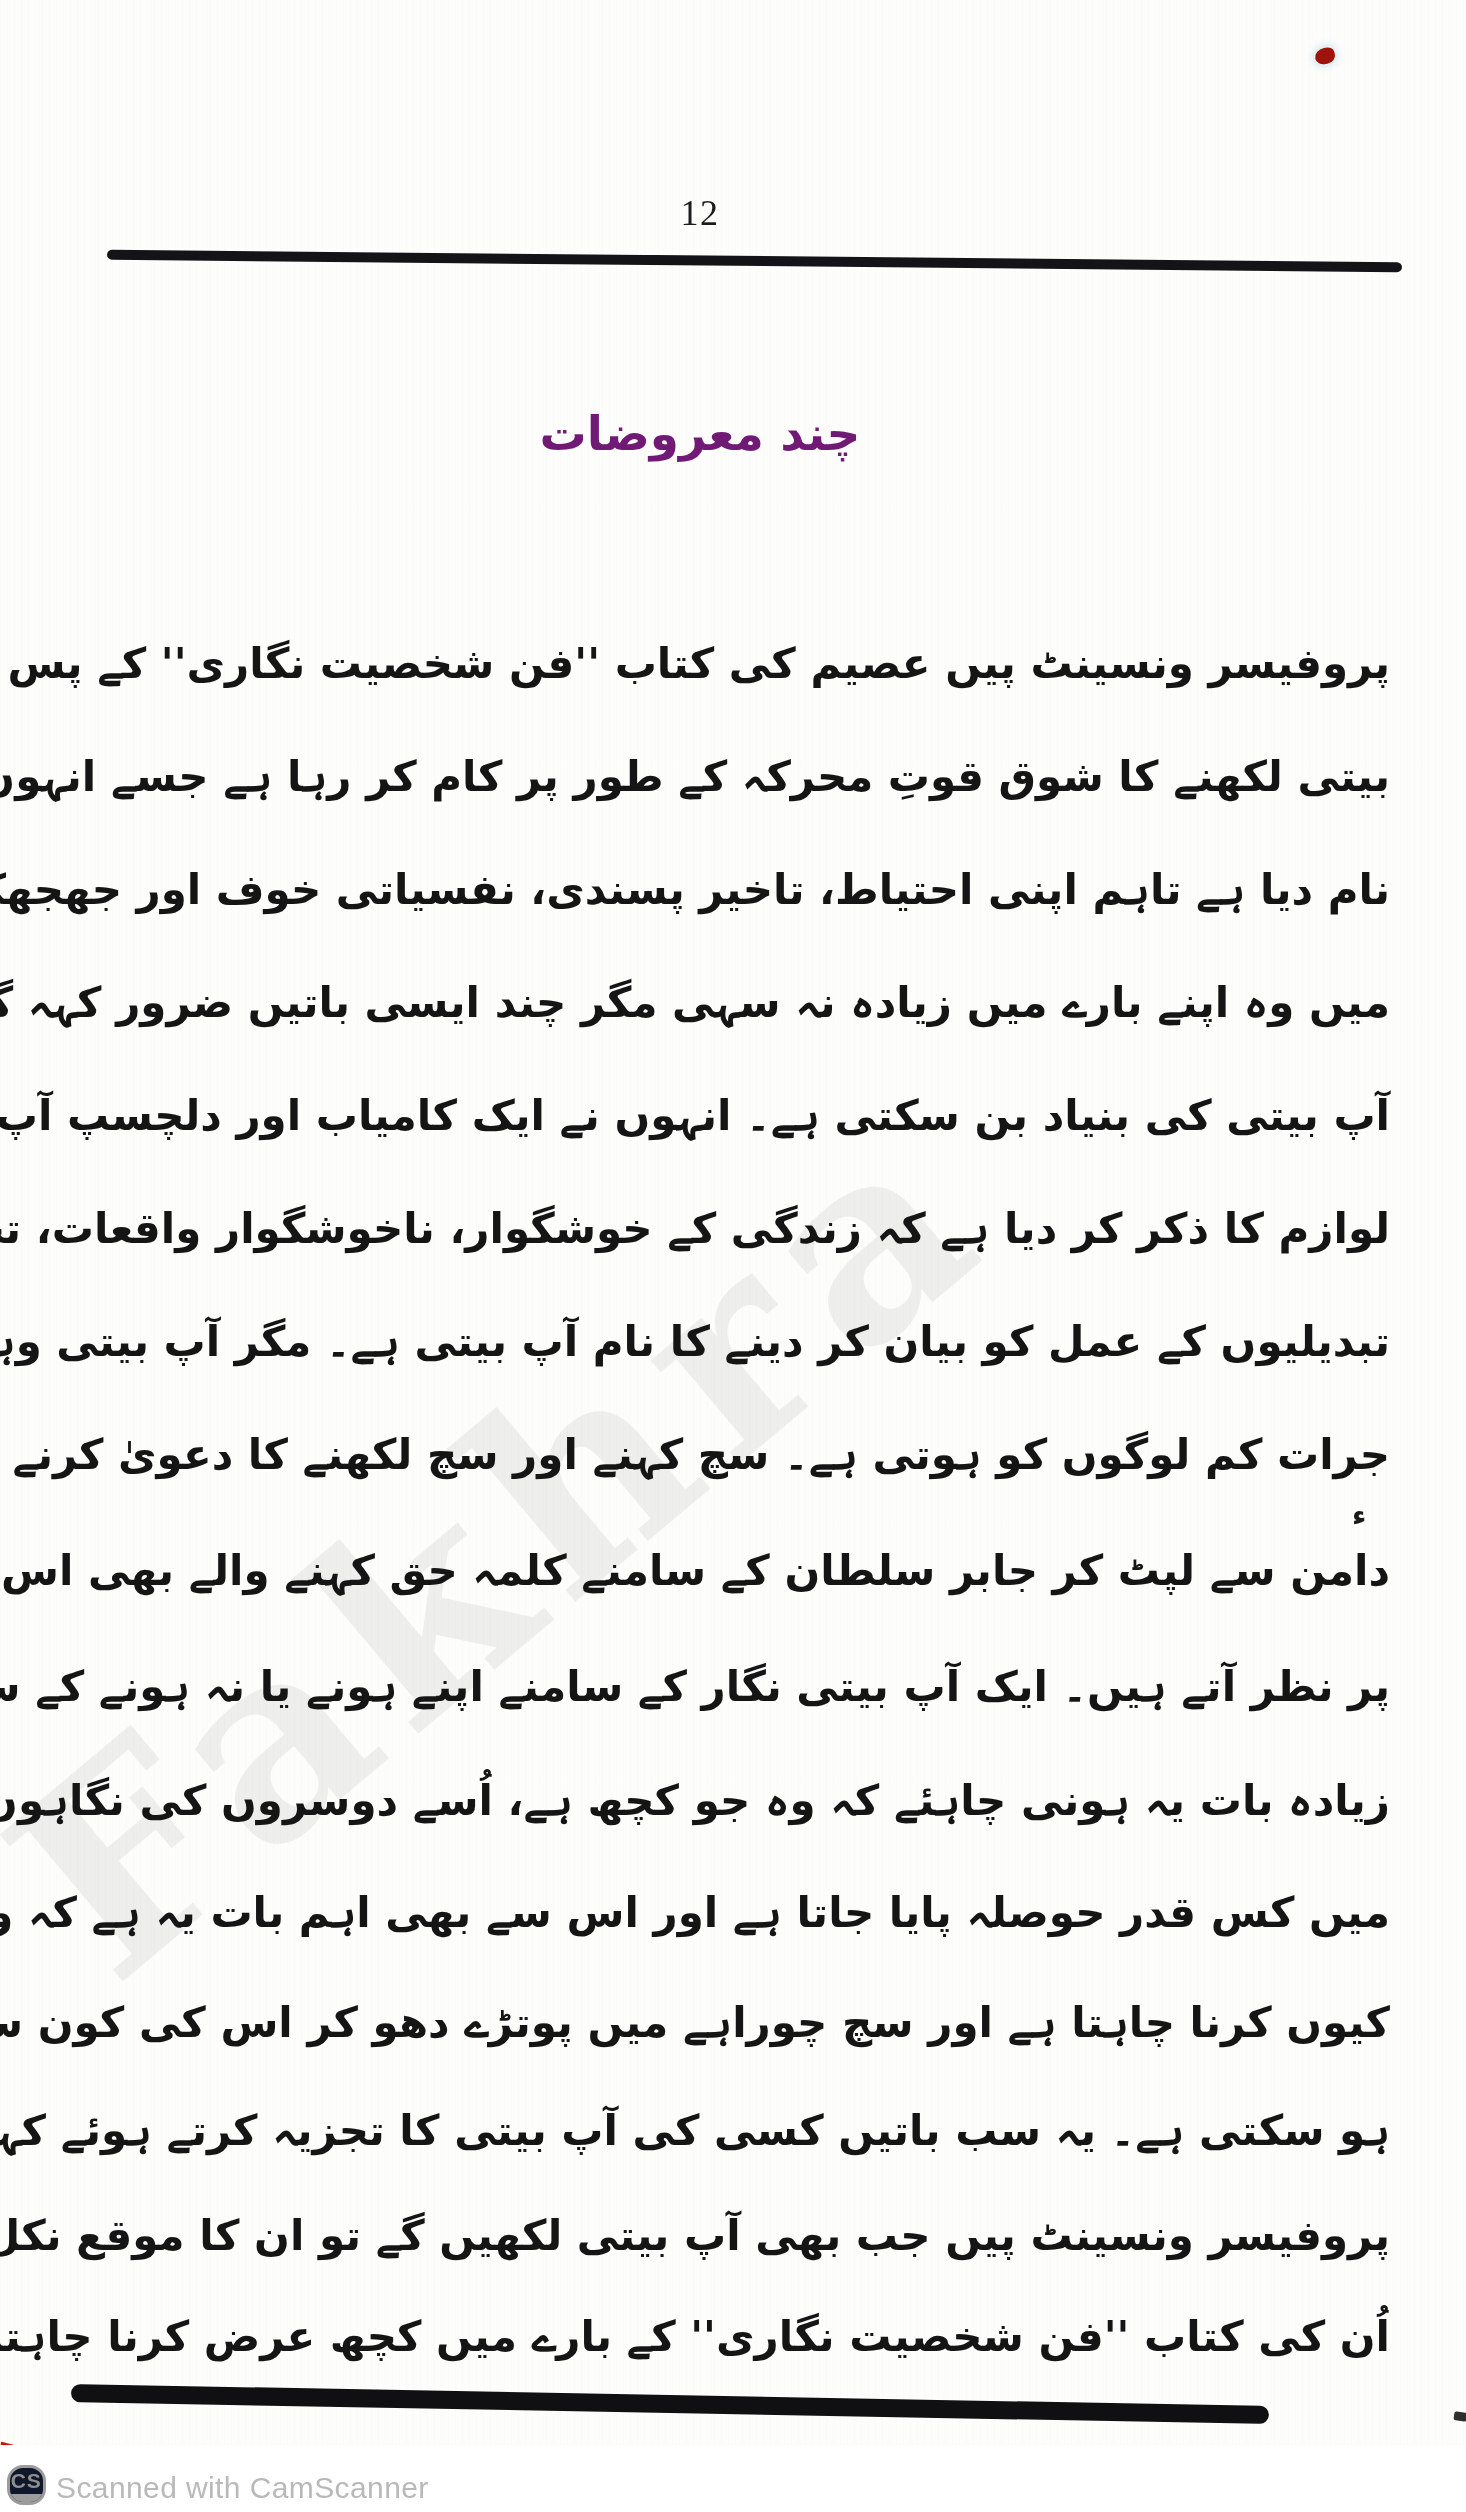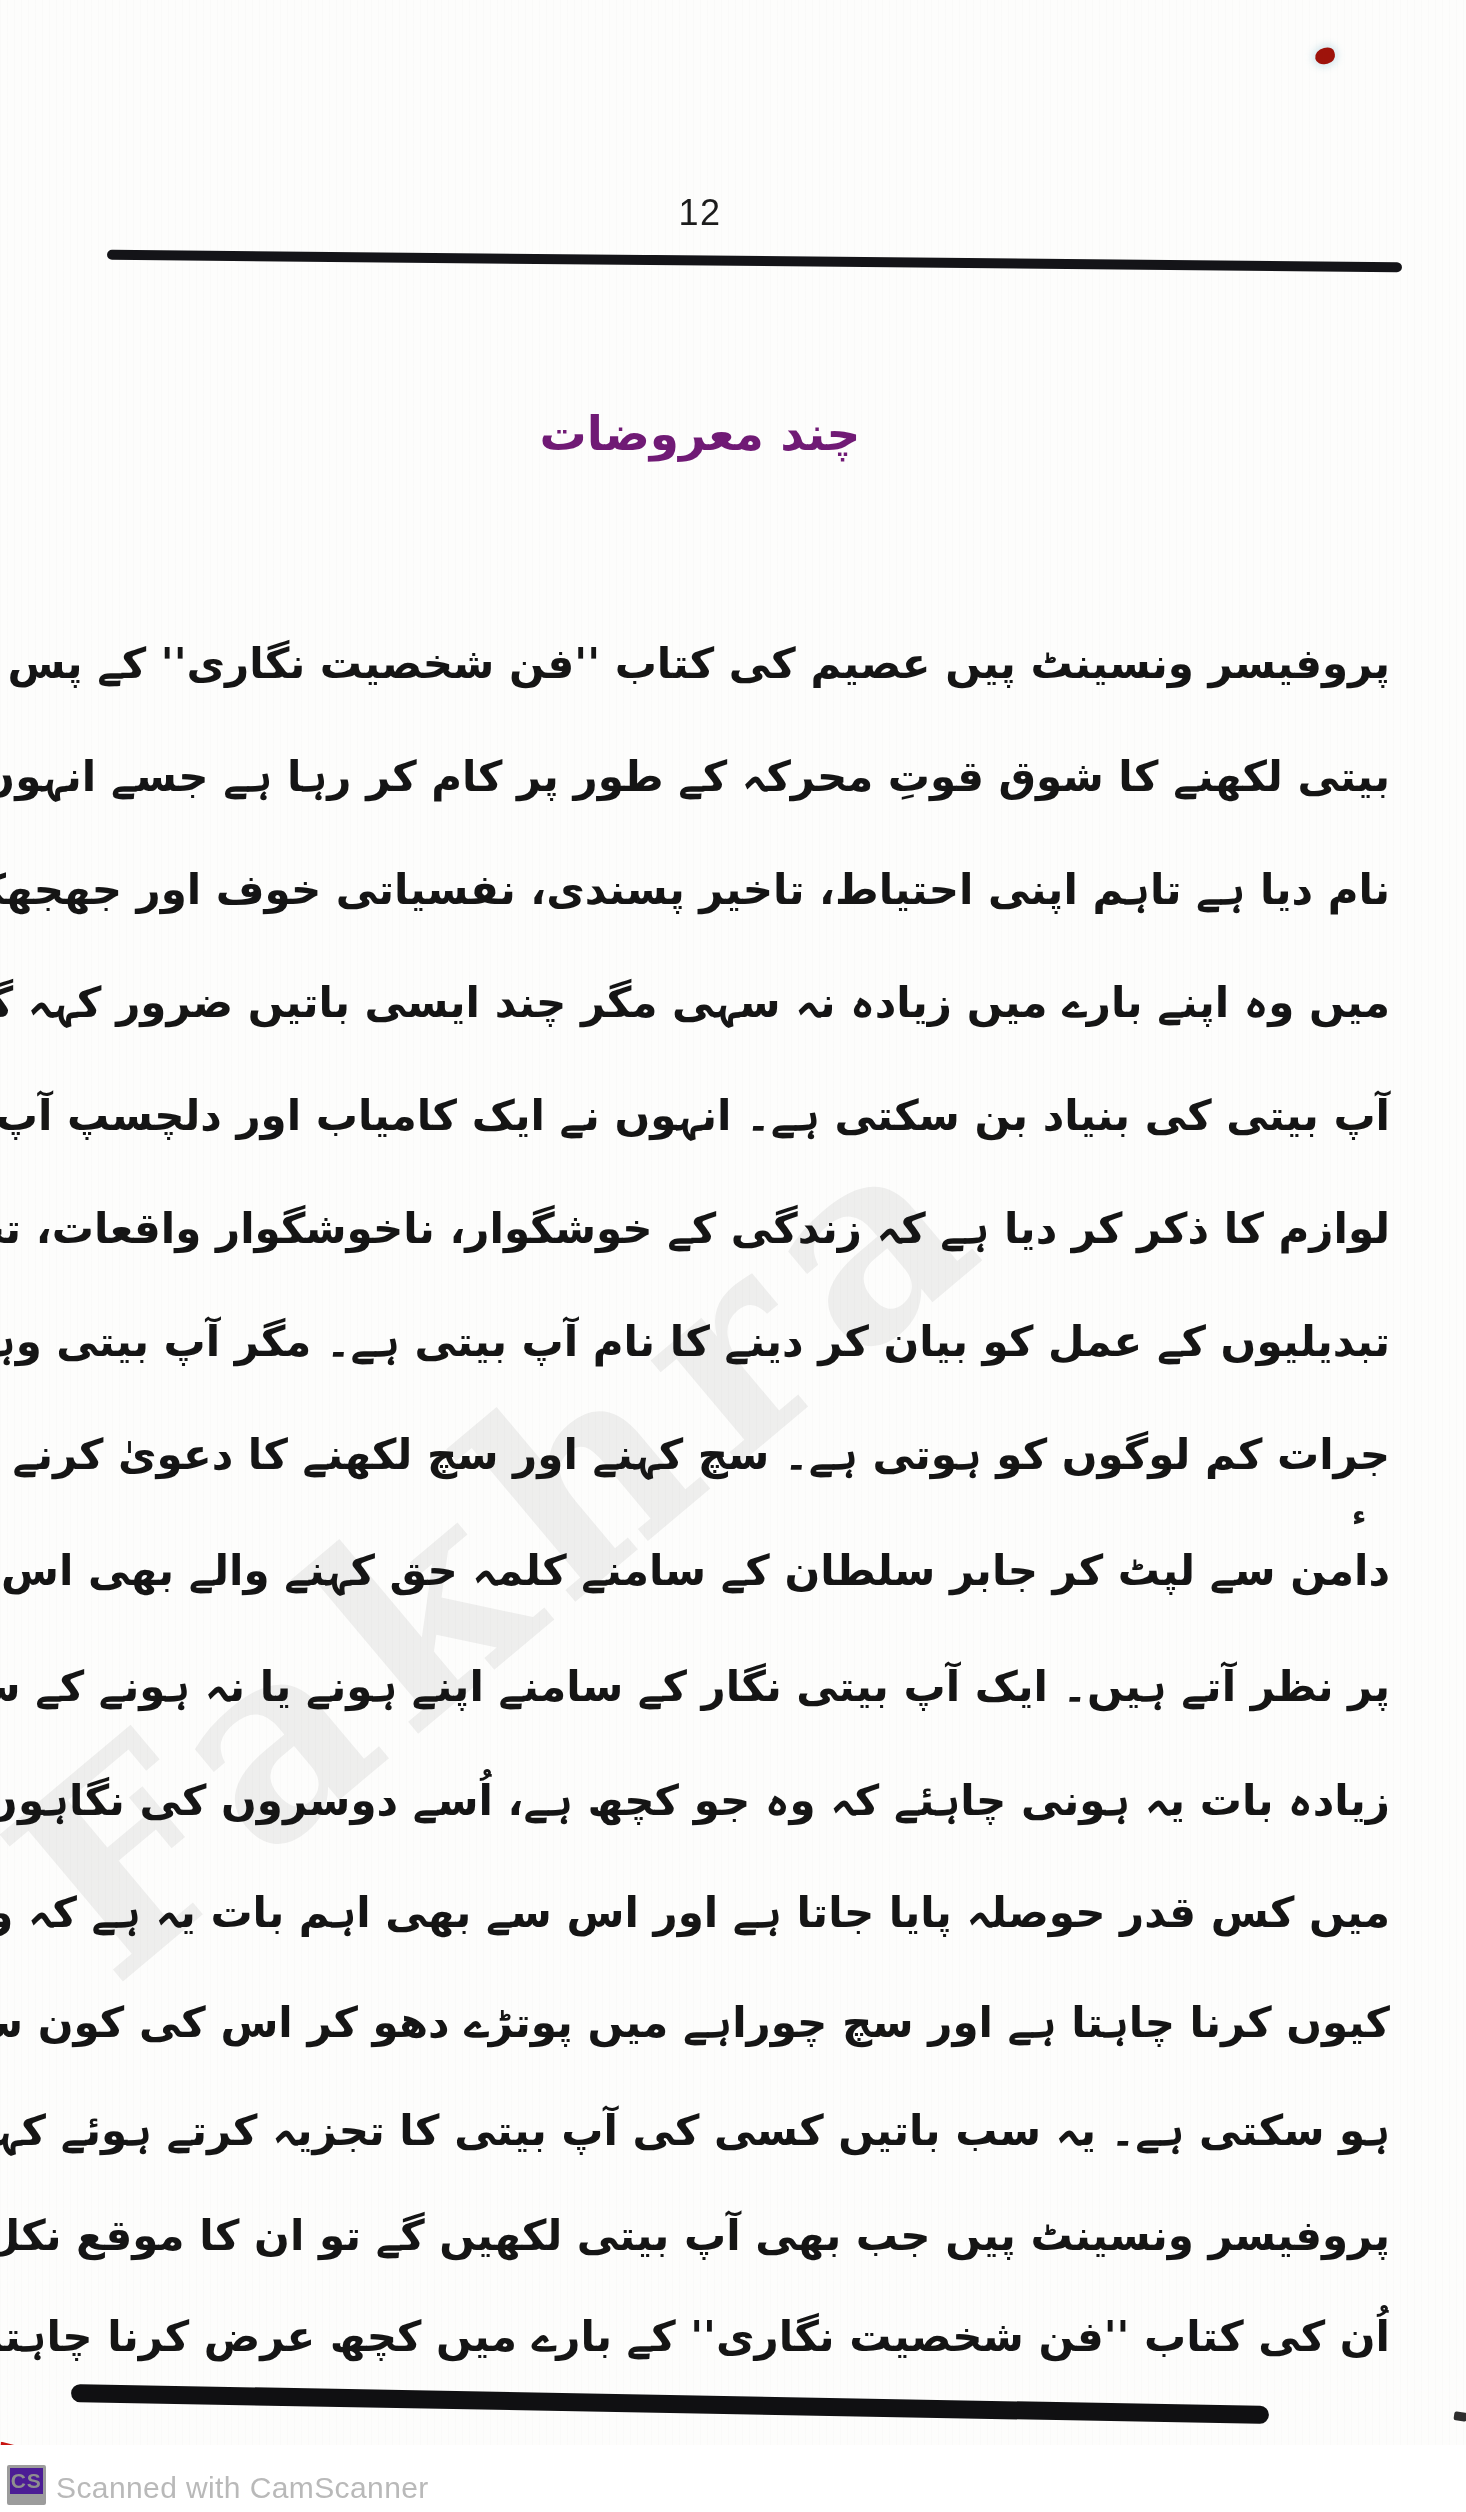--- a/index.html
+++ b/index.html
@@ -11,21 +11,21 @@
   
   .scan-area{
     position:absolute;left:0;top:0;width:1467px;height:2445px;
     background:
       repeating-linear-gradient(90deg, rgba(0,0,0,0.013) 0 1.5px, rgba(0,0,0,0) 1.5px 7px),
       #fdfdfc;
   }
   .page-number{
     position:absolute;left:0;top:192px;width:1400px;
     text-align:center;font-size:36px;color:#1c1c1c;
-    font-family:Liberation Sans, sans-serif;letter-spacing:1.5px;
+    font-family:Liberation Serif, serif;letter-spacing:1.5px;
   }
   .top-rule{
     position:absolute;left:107px;top:256px;width:1295px;height:10px;
     background:#141418;border-radius:5.4px;transform:rotate(0.55deg);
   }
   .heading{
     position:absolute;left:0;top:406px;width:1400px;
     text-align:center;direction:rtl;
     font-size:47px;font-weight:bold;color:#701a75;
     font-family:"DejaVu Sans",sans-serif;
@@ -73,22 +73,22 @@
     background:#c81410;
     clip-path:polygon(0 0, 100% 58%, 88% 78%, 0 100%);
     transform:rotate(3deg);
   }
   .cs-footer{
     position:absolute;left:0;top:2445px;width:1467px;height:67px;
     background:#ffffff;
   }
   .cs-logo{
     position:absolute;left:7px;top:20px;width:32.5px;height:34px;
-    border:3.9px solid #9c9c9c;border-radius:2px;
-    overflow:hidden;background:#4c1d95;
+    border:3.9px solid #9c9c9c;border-radius:16px;
+    overflow:hidden;background:#0f172a;
   }
   .cs-logo .cs-letters{
     position:absolute;left:0;top:0.8px;width:100%;
     text-align:center;font-size:21px;font-weight:bold;color:#8f8f8f;
     font-family:"Liberation Sans",sans-serif;letter-spacing:0.8px;
   }
   .cs-logo .cs-bar{
     position:absolute;left:0;bottom:0;width:100%;height:7.7px;background:#9c9c9c;
   }
   .cs-text{

